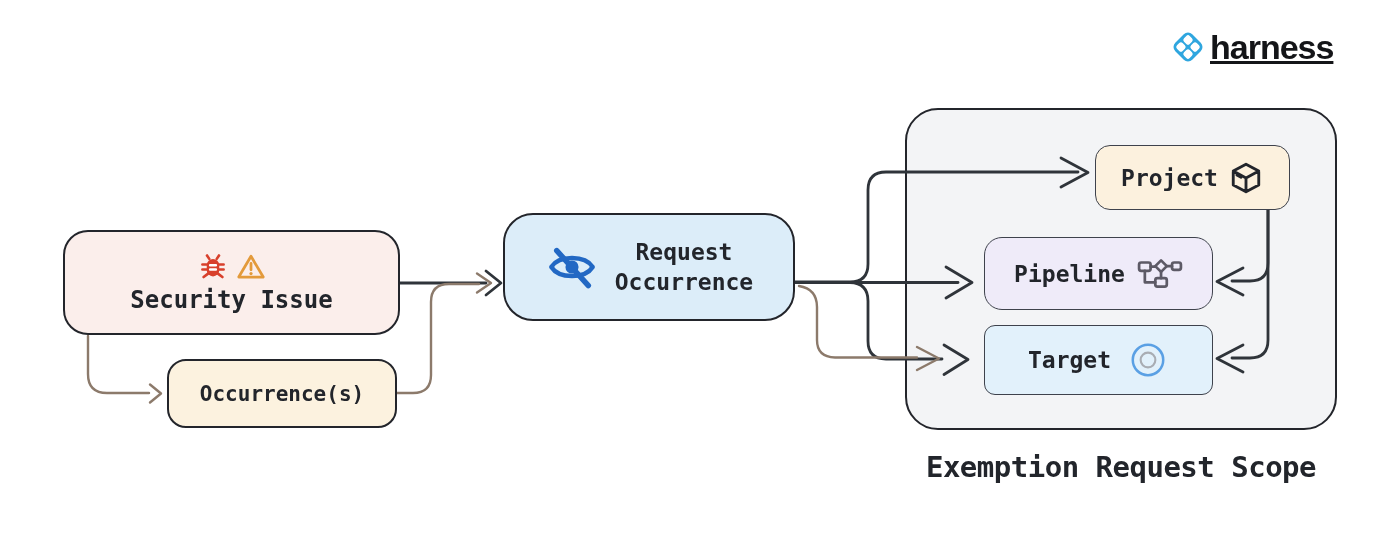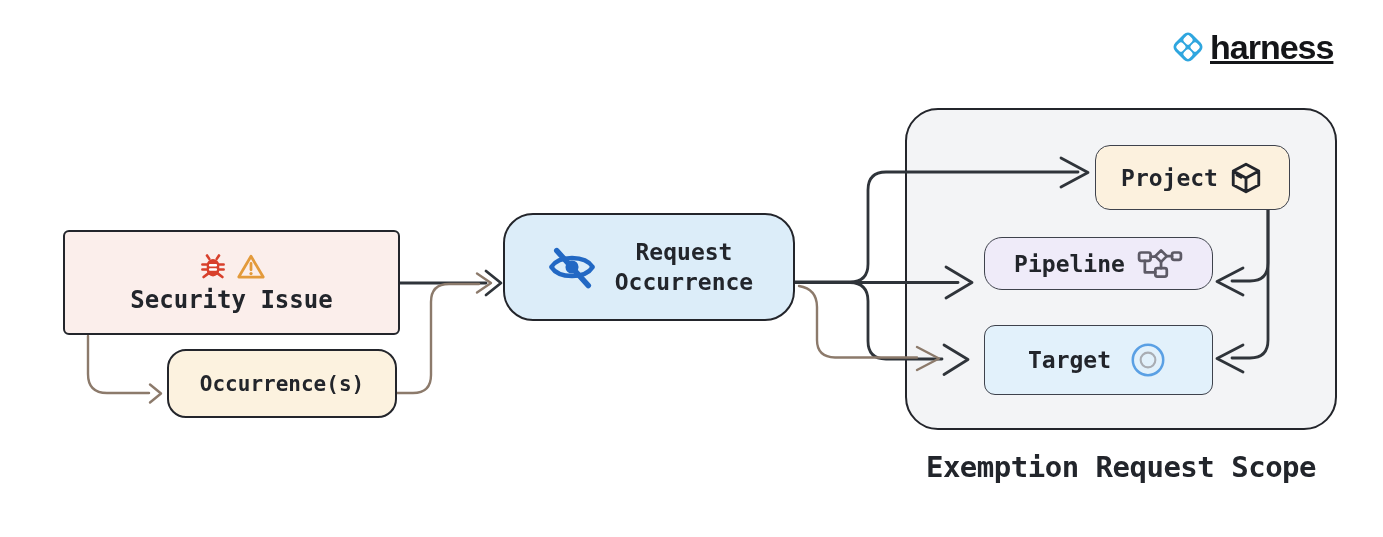--- a/index.html
+++ b/index.html
@@ -5,33 +5,33 @@
   html,body{margin:0;padding:0;background:#ffffff;}
   .canvas{
     position:relative;width:1383px;height:537px;background:#ffffff;
     font-family:"DejaVu Sans Mono","Liberation Mono",monospace;overflow:hidden;
   }
   .node{
     position:absolute;box-sizing:border-box;display:flex;align-items:center;justify-content:center;
     font-weight:bold;color:var(--text,#22252b);
   }
   .big-border{border:2.6px solid var(--border-dark,#23252b);}
-  .n-security{left:63px;top:230px;width:337px;height:105px;border-radius:6px;background:var(--security-fill,#fbeeeb);flex-direction:column;gap:4px;}
+  .n-security{left:63px;top:230px;width:337px;height:105px;border-radius:25px;background:var(--security-fill,#fbeeeb);flex-direction:column;gap:4px;}
   .n-security .node-label{font-size:24px;}
   .icons-row{display:flex;align-items:center;gap:8px;}
-  .n-occurrence{left:167px;top:349px;width:230px;height:69px;border-radius:19px;background:var(--occurrence-fill,#fcf2df);font-size:21px;border-width:2.3px;}
+  .n-occurrence{left:167px;top:359px;width:230px;height:69px;border-radius:19px;background:var(--occurrence-fill,#fcf2df);font-size:21px;border-width:2.3px;}
   .n-request{left:503px;top:213px;width:292px;height:108px;border-radius:30px;background:var(--request-fill,#dcedf9);gap:16px;}
   .n-request .lines{font-size:23px;line-height:1.32;text-align:center;}
   .scope{
     position:absolute;left:905px;top:108px;width:432px;height:322px;box-sizing:border-box;
     border:2.6px solid var(--border-dark,#23252b);border-radius:33px;background:var(--scope-fill,#f3f4f6);
   }
   .inner{border:1.9px solid var(--border-gray,#3e424c);font-size:23px;}
   .n-project{left:1095px;top:145px;width:195px;height:65px;border-radius:15px;background:var(--project-fill,#fcf1de);gap:10px;}
-  .n-pipeline{left:984px;top:237px;width:229px;height:53px;border-radius:18px;background:var(--pipeline-fill,#efebf9);gap:12px;}
+  .n-pipeline{left:984px;top:237px;width:229px;height:73px;border-radius:18px;background:var(--pipeline-fill,#efebf9);gap:12px;}
   .n-target{left:984px;top:325px;width:229px;height:70px;border-radius:11px;background:var(--target-fill,#e2f1fb);gap:16px;}
   .scope-title{
     position:absolute;left:905px;top:450px;width:432px;text-align:center;
     font-size:29px;font-weight:bold;color:var(--text,#22252b);letter-spacing:-0.5px;
   }
   .logo{position:absolute;left:1169px;top:28px;display:flex;align-items:center;gap:3px;}
   .brand-text{
     font-family:"Liberation Sans","DejaVu Sans",sans-serif;font-weight:bold;font-size:34px;
     letter-spacing:-1px;color:#141518;line-height:1;text-decoration:underline;
   }

